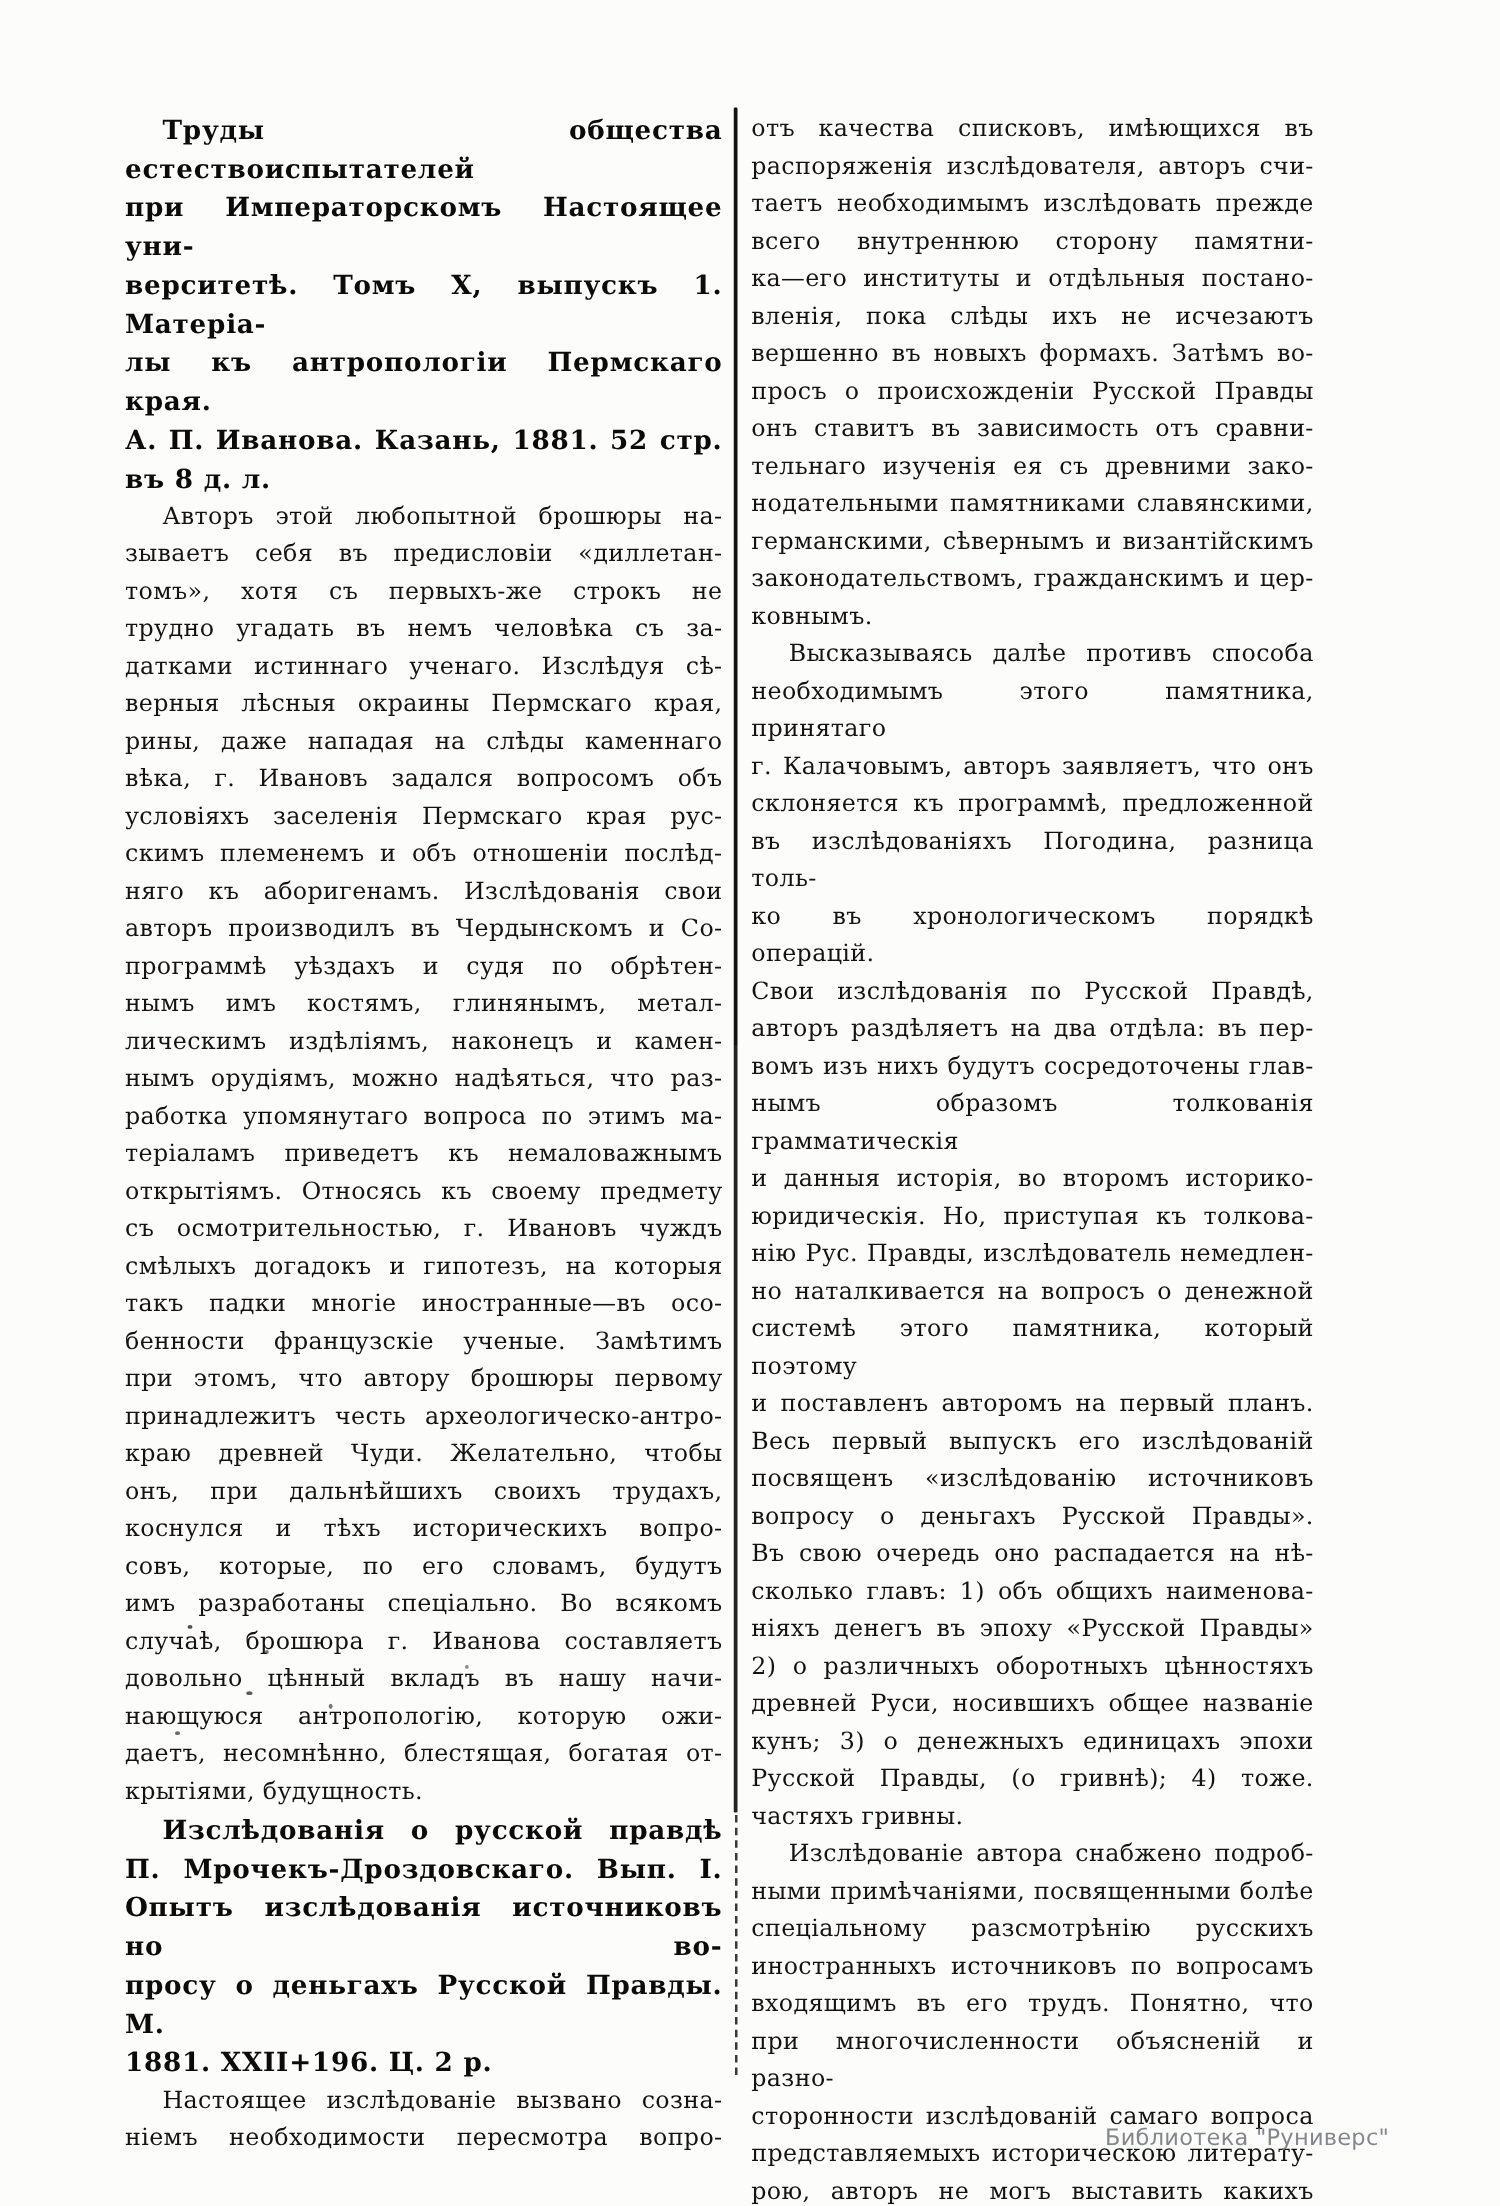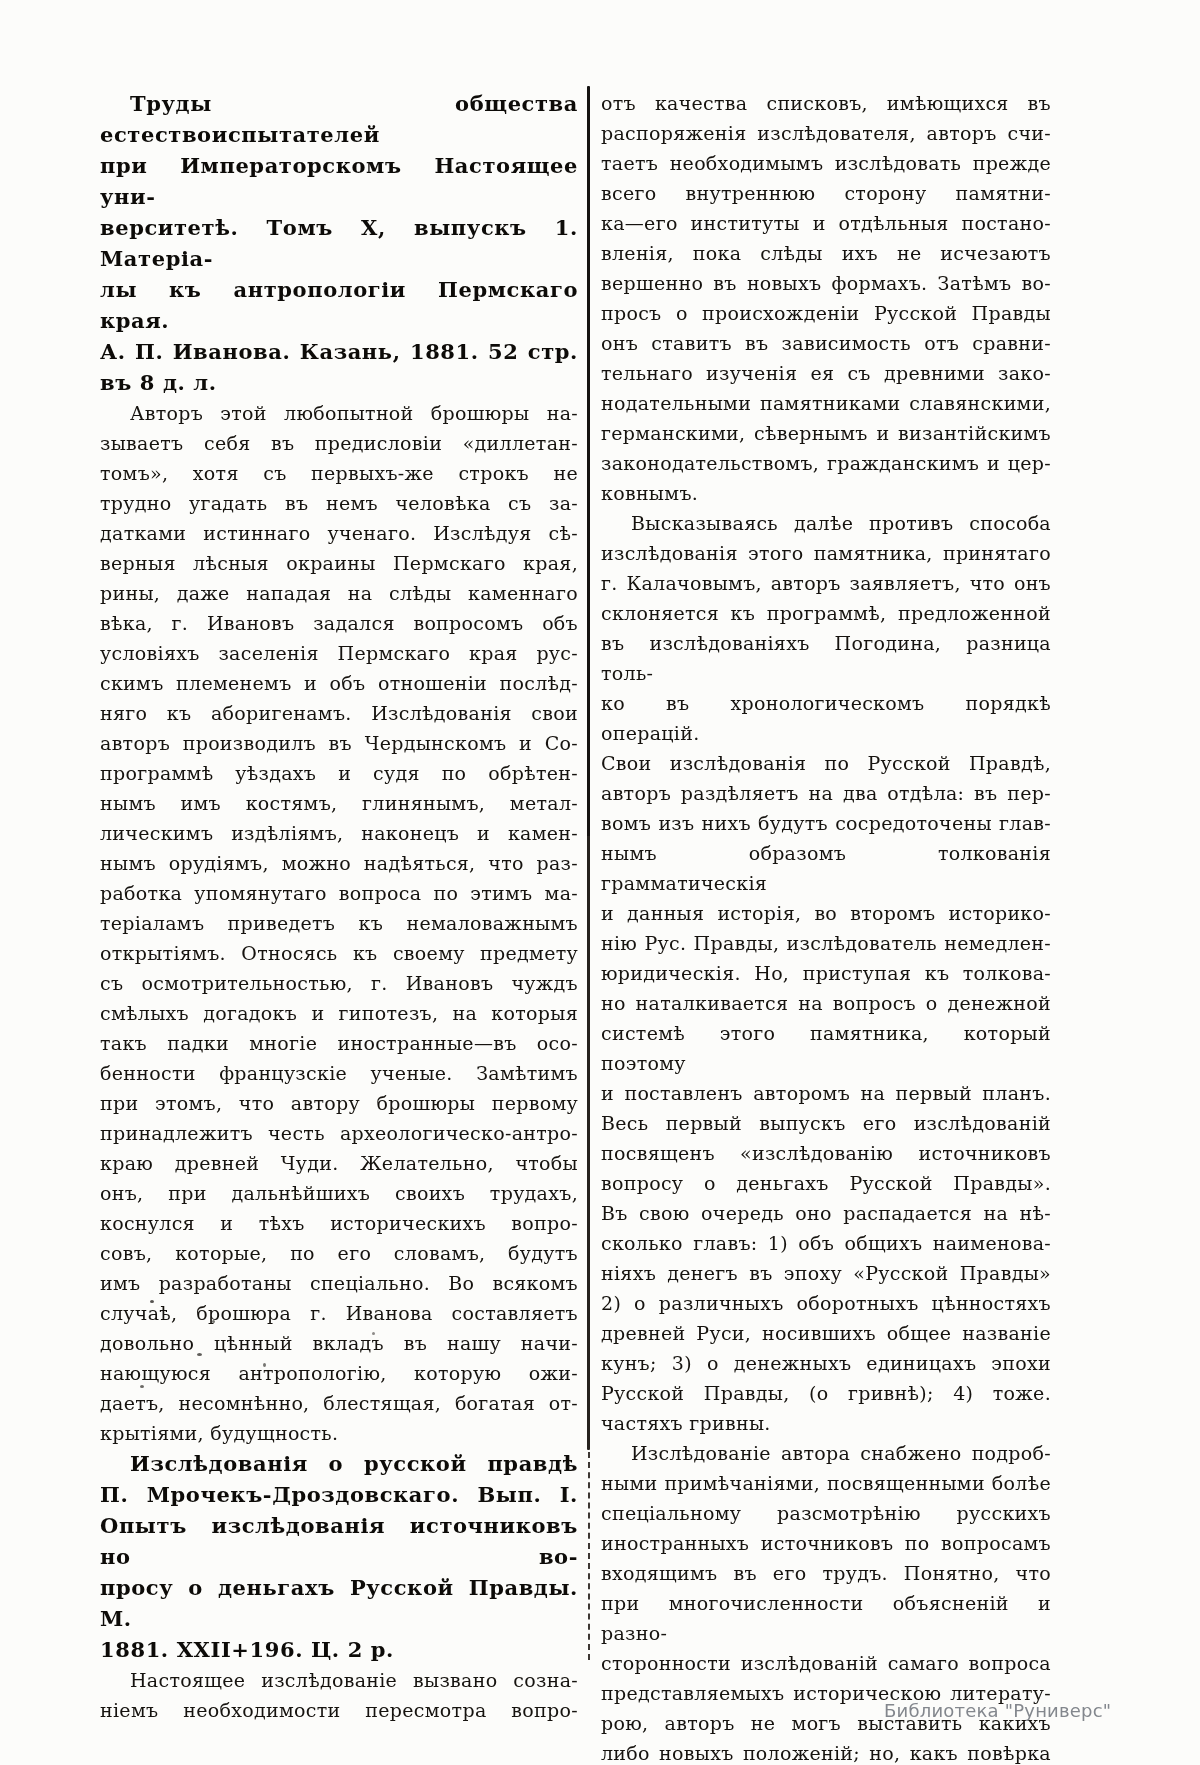--- a/index.html
+++ b/index.html
@@ -124,32 +124,32 @@
         <div class="line">просъ о происхожденіи Русской Правды</div>
         <div class="line">онъ ставитъ въ зависимость отъ сравни-</div>
         <div class="line">тельнаго изученія ея съ древними зако-</div>
         <div class="line">нодательными памятниками славянскими,</div>
         <div class="line">германскими, сѣвернымъ и византійскимъ</div>
         <div class="line">законодательствомъ, гражданскимъ и цер-</div>
         <div class="line end">ковнымъ.</div>
       </div>
       <div class="block body">
         <div class="line indent">Высказываясь далѣе противъ способа</div>
-        <div class="line">изслѣдованія этого памятника, принятаго</div>
+        <div class="line">необходимымъ этого памятника, принятаго</div>
         <div class="line">г. Калачовымъ, авторъ заявляетъ, что онъ</div>
         <div class="line">склоняется къ программѣ, предложенной</div>
         <div class="line">въ изслѣдованіяхъ Погодина, разница толь-</div>
         <div class="line">ко въ хронологическомъ порядкѣ операцій.</div>
         <div class="line">Свои изслѣдованія по Русской Правдѣ,</div>
         <div class="line">авторъ раздѣляетъ на два отдѣла: въ пер-</div>
         <div class="line">вомъ изъ нихъ будутъ сосредоточены глав-</div>
         <div class="line">нымъ образомъ толкованія грамматическія</div>
         <div class="line">и данныя исторія, во второмъ историко-</div>
+        <div class="line">юридическія. Но, приступая къ толкова-</div>
         <div class="line">нію Рус. Правды, изслѣдователь немедлен-</div>
-        <div class="line">юридическія. Но, приступая къ толкова-</div>
         <div class="line">но наталкивается на вопросъ о денежной</div>
         <div class="line">системѣ этого памятника, который поэтому</div>
         <div class="line">и поставленъ авторомъ на первый планъ.</div>
         <div class="line">Весь первый выпускъ его изслѣдованій</div>
         <div class="line">посвященъ «изслѣдованію источниковъ</div>
         <div class="line">вопросу о деньгахъ Русской Правды».</div>
         <div class="line">Въ свою очередь оно распадается на нѣ-</div>
         <div class="line">сколько главъ: 1) объ общихъ наименова-</div>
         <div class="line">ніяхъ денегъ въ эпоху «Русской Правды»</div>
         <div class="line">2) о различныхъ оборотныхъ цѣнностяхъ</div>

